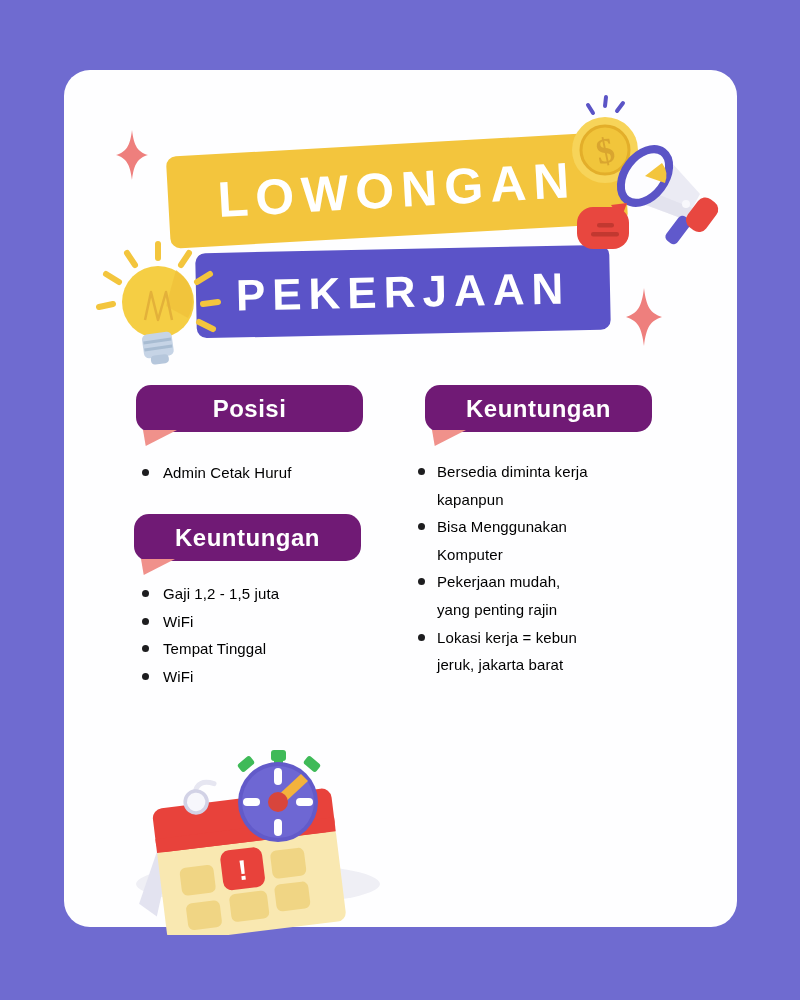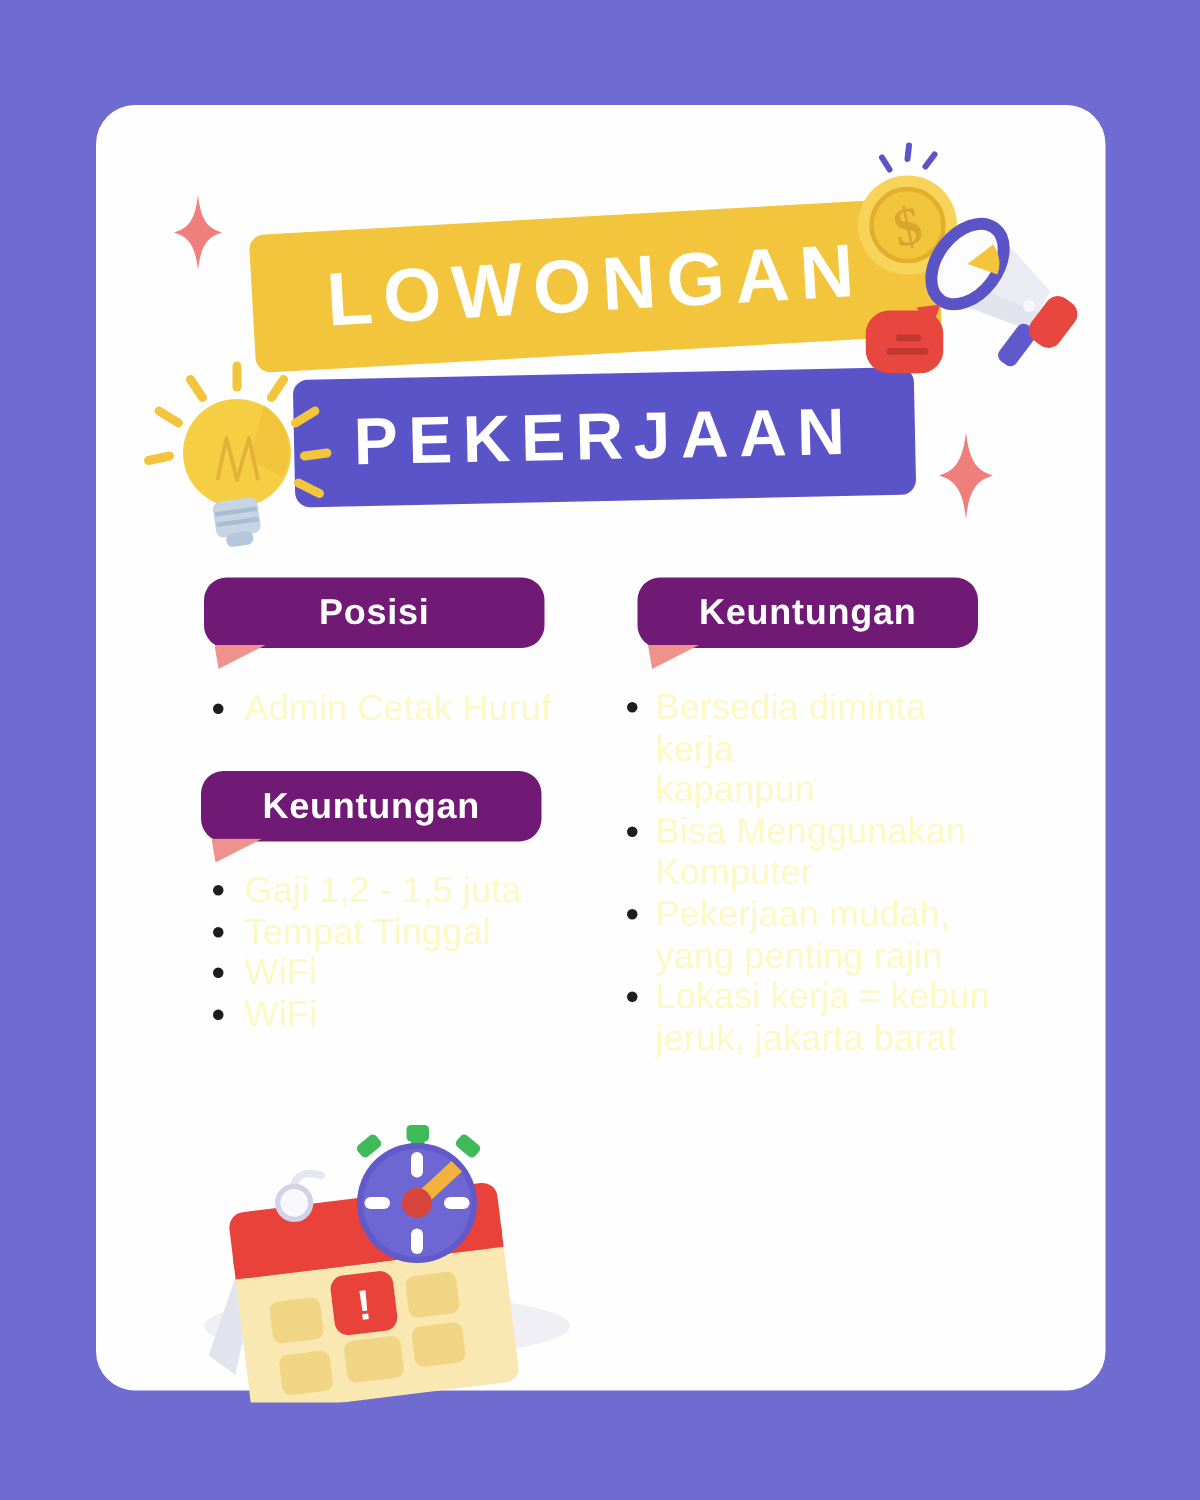--- a/index.html
+++ b/index.html
@@ -42,21 +42,21 @@
     clip-path:polygon(0 0,100% 0,8% 100%);
   }
   #bubble-posisi{left:136px;top:385px;}
   #bubble-keuntungan{left:134px;top:514px;align-items:center;}
   #bubble-persyaratan{left:425px;top:385px;}
   
   ul.blist{margin:0;padding:0;list-style:none;position:absolute;}
   ul.blist li{display:flex;align-items:flex-start;}
   .dot{flex:0 0 7px;width:7px;height:7px;border-radius:50%;background:#1D1D1F;margin-top:10px;}
   .li-text{
-    color:#fef9c3;font-size:24px;line-height:27.6px;font-weight:500;
+    color:#000000;font-size:15px;line-height:27.6px;font-weight:500;
     white-space:pre-line;letter-spacing:.1px;
   }
   #list-posisi{left:142px;top:459px;width:240px;}
   #list-posisi li{gap:14px;}
   #list-keuntungan{left:142px;top:580px;width:240px;}
   #list-keuntungan li{gap:14px;}
   #list-persyaratan{left:418px;top:458px;width:255px;}
   #list-persyaratan li{gap:12px;}
   
   .illus{position:absolute;}
@@ -160,26 +160,26 @@
   </div>
   <ul class="blist" id="list-keuntungan">
 
       <li>
         <span class="dot"></span>
         <span class="li-text">Gaji 1,2 - 1,5 juta</span>
       </li>
 
       <li>
         <span class="dot"></span>
+        <span class="li-text">WiFi</span>
+      </li>
+
+      <li>
+        <span class="dot"></span>
         <span class="li-text">Tempat Tinggal</span>
-      </li>
-
-      <li>
-        <span class="dot"></span>
-        <span class="li-text">WiFi</span>
       </li>
 
       <li>
         <span class="dot"></span>
         <span class="li-text">WiFi</span>
       </li>
 
     </ul>
 
   <div class="bubble" id="bubble-persyaratan">

